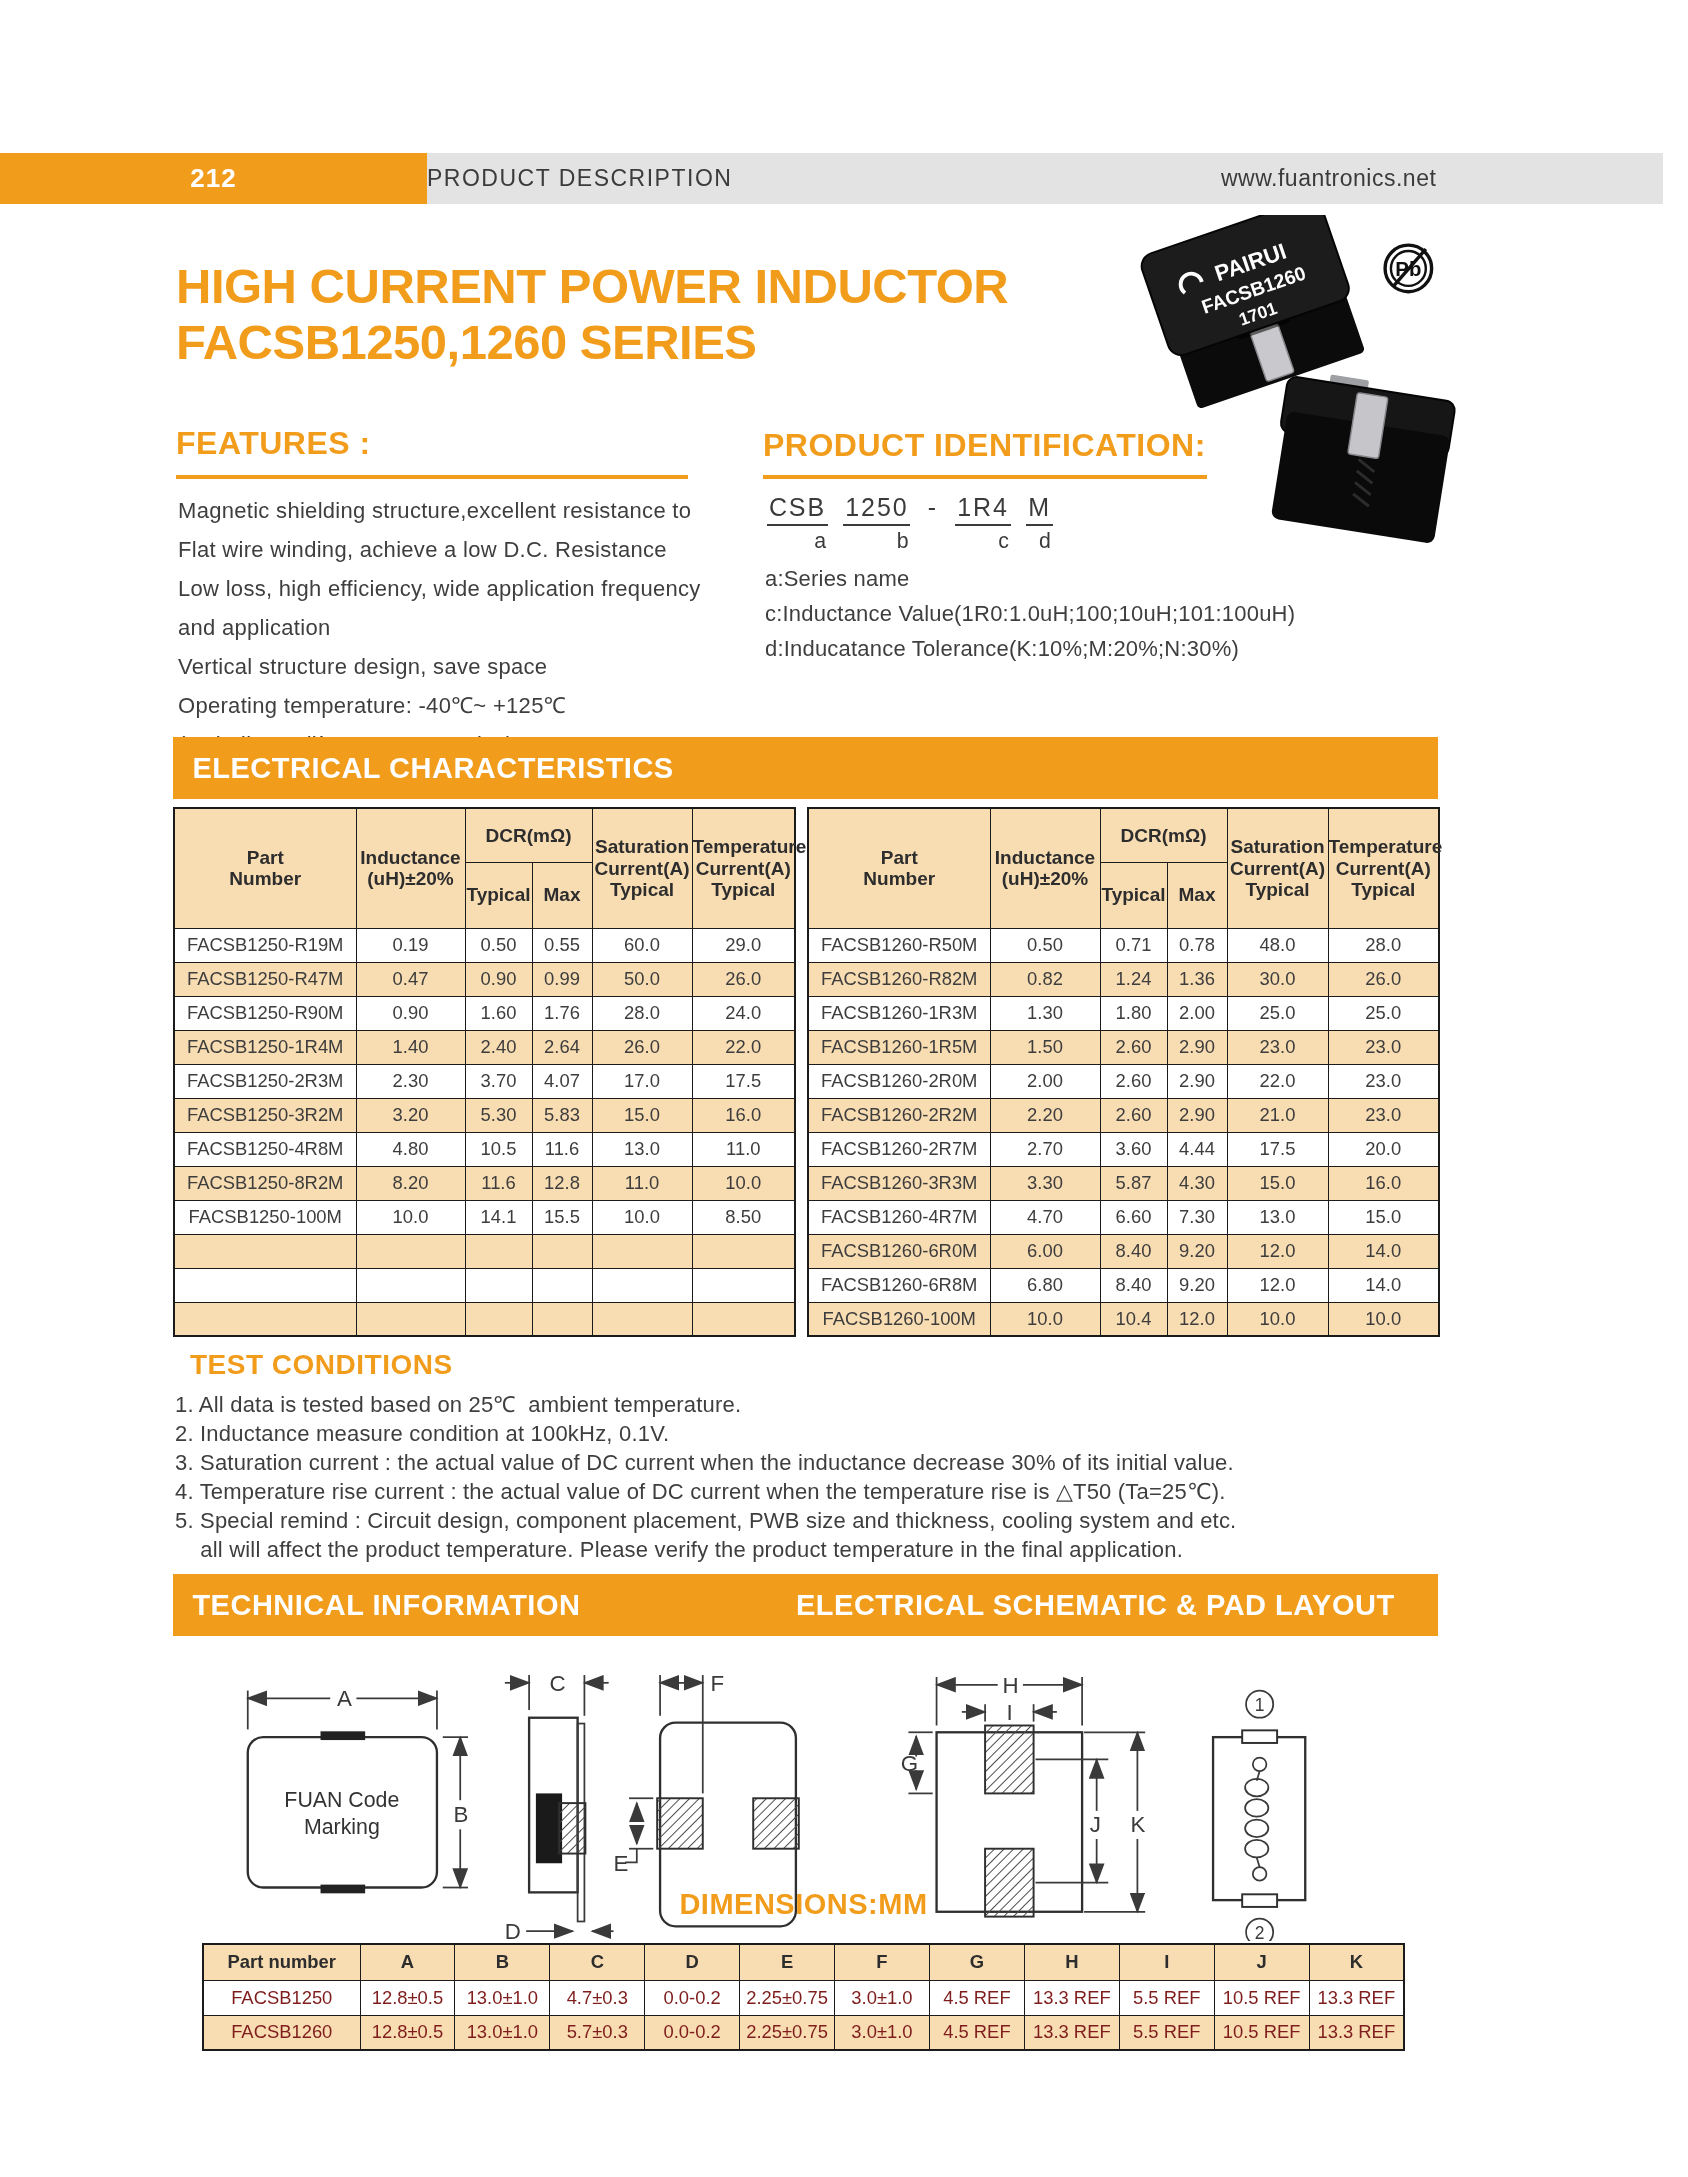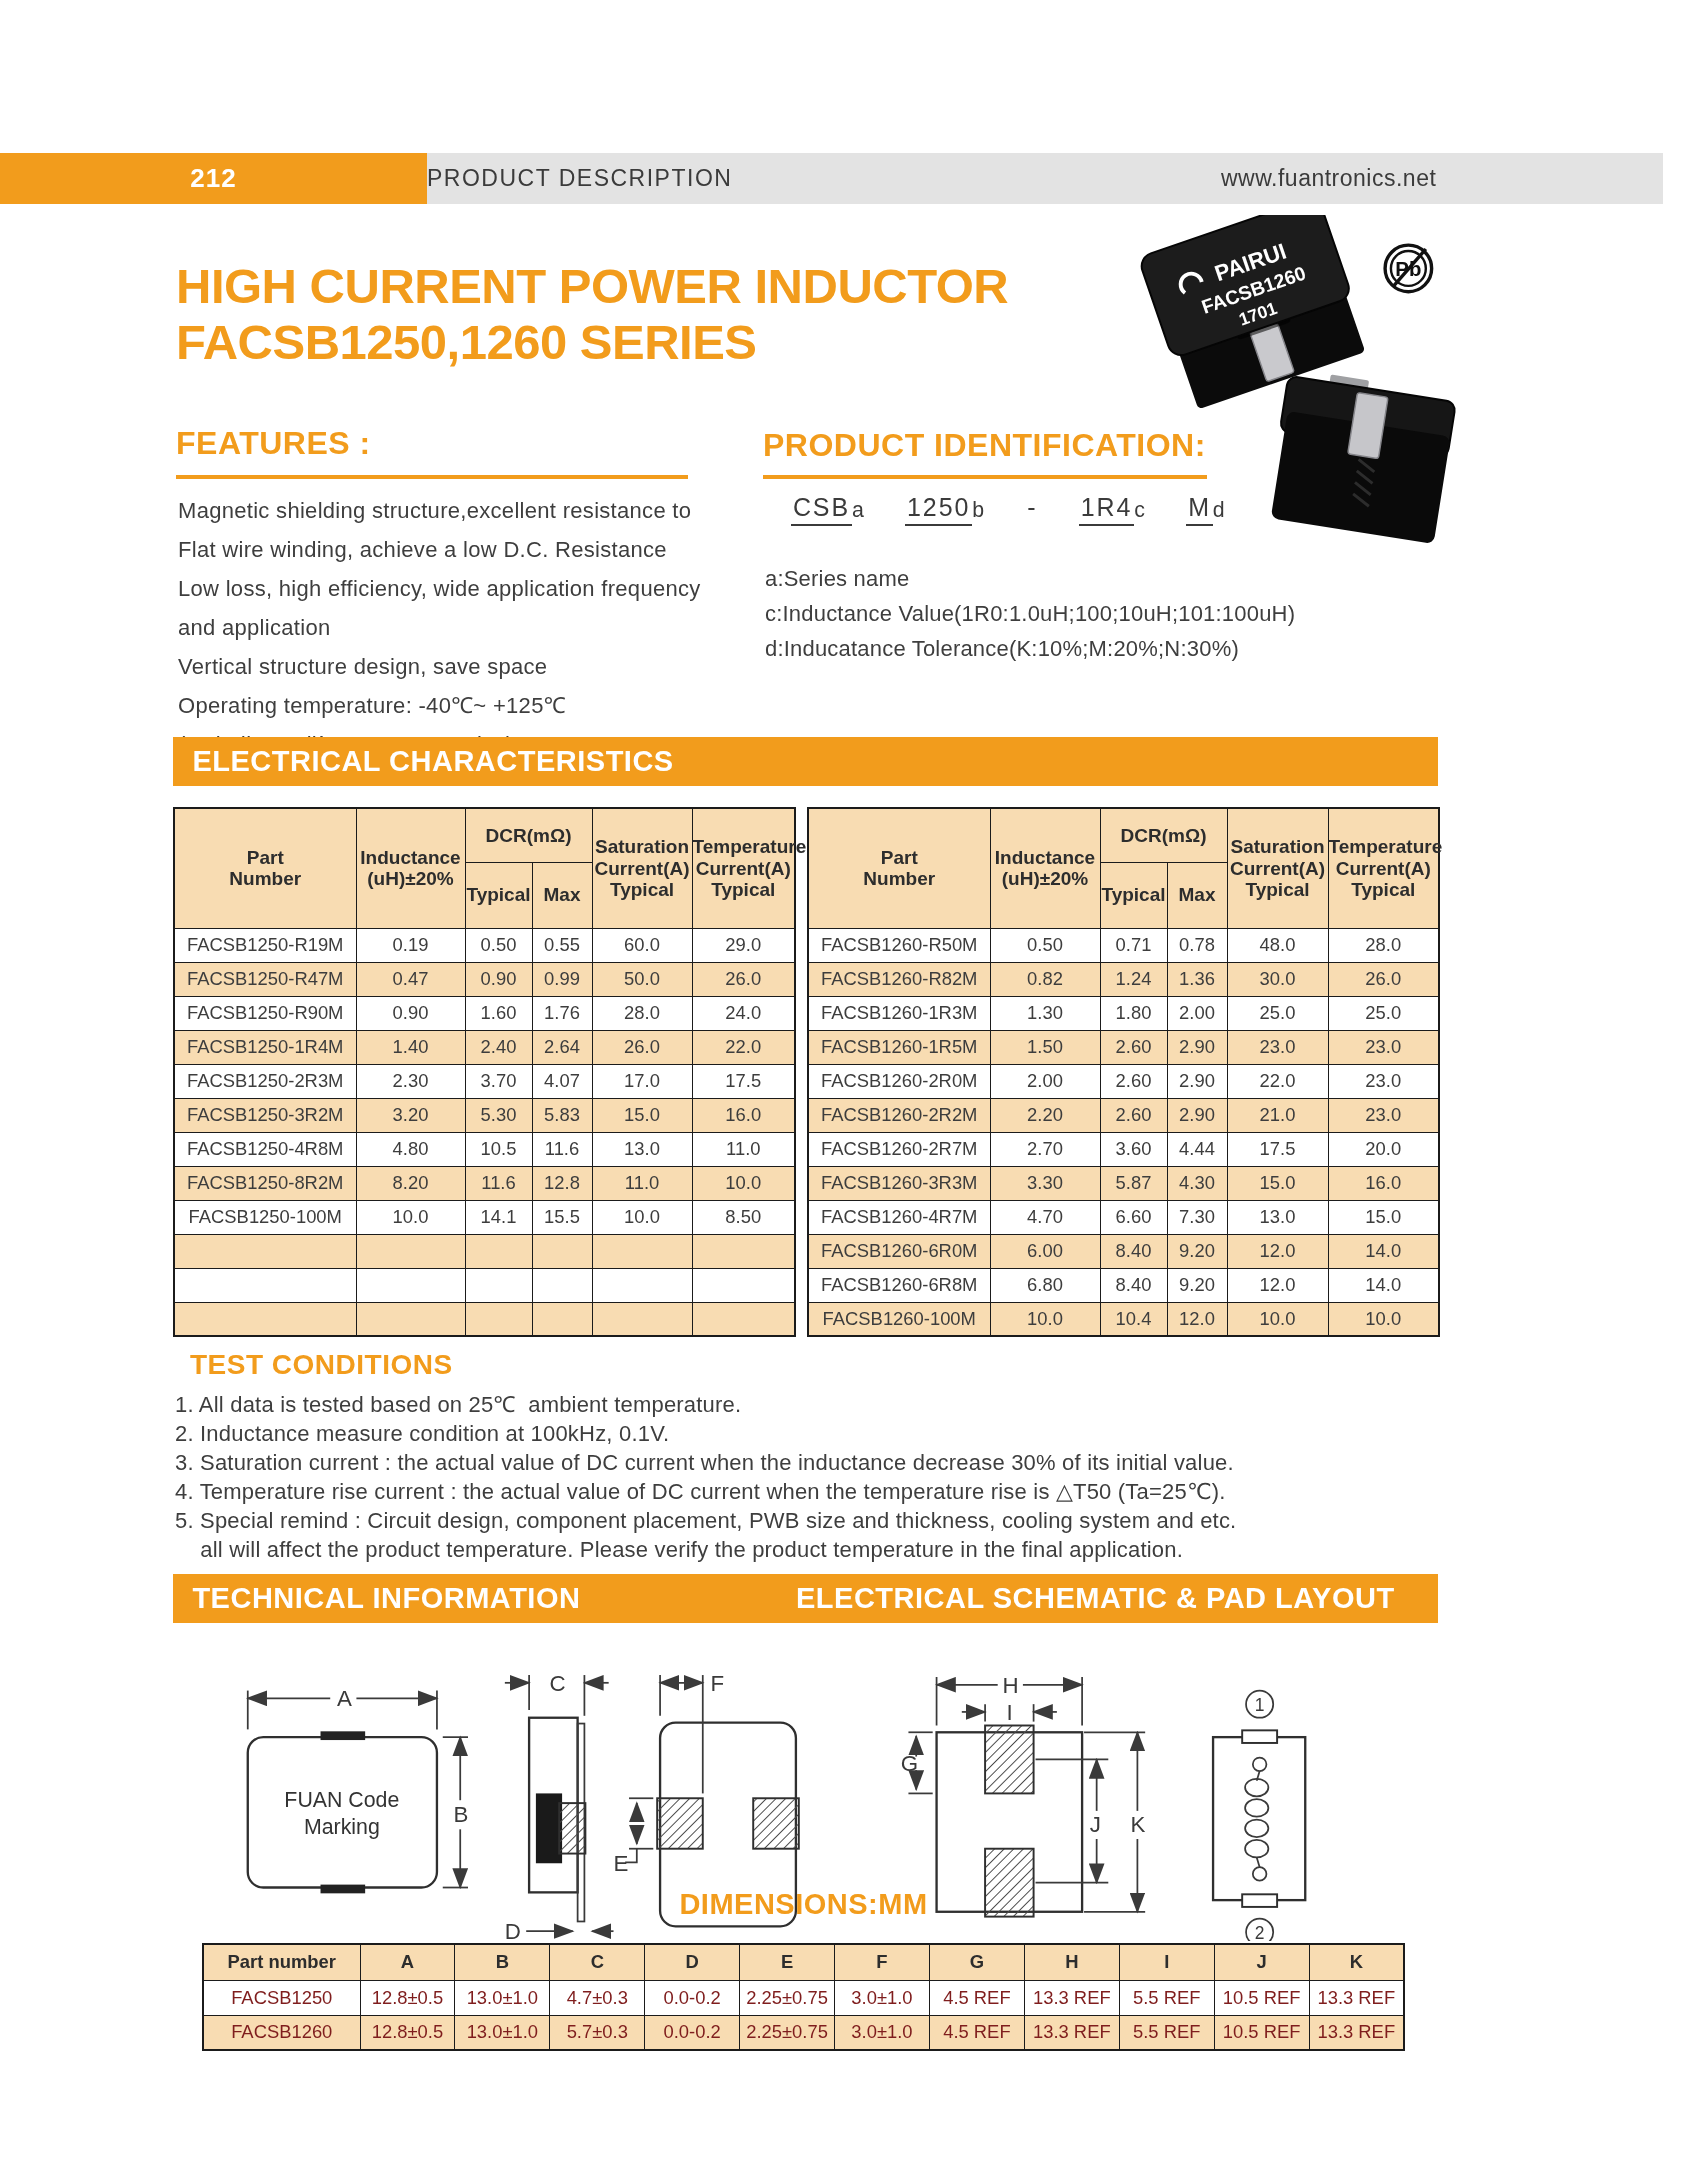--- a/index.html
+++ b/index.html
@@ -21,28 +21,28 @@
   .sec-head { color:#f29c1c; font-size:32px; font-weight:800; letter-spacing:0.5px; }
   .features-head { top:425px; left:176px; }
   .features-rule { top:475px; left:176px; width:512px; height:3.9px; background:#f29c1c; }
   .pid-head { top:427px; left:763px; }
   .pid-rule { top:475px; left:763px; width:444px; height:3.9px; background:#f29c1c; }
 
   .features-list { top:491px; left:178px; width:602px; font-size:22px; line-height:39px; color:#3e3e3e; letter-spacing:0.3px; }
 
   
   .pid-code { top:493px; left:767px; display:flex; gap:15.5px; font-size:25px; color:#3b3b3b; letter-spacing:1.9px; }
-  .idp { display:flex; align-items:center;margin-left:24px; }
+  .idp { display:flex; flex-direction:column; align-items:flex-end; }
   .idp-t { padding:0 1.9px 1.9px 1.9px; border-bottom:2.9px solid #3b3b3b; }
   .idp-t.noline { border-bottom:2.9px solid transparent; }
   .idp-l { font-size:21.3px; margin-top:2.9px; }
   .pid-legend { top:561px; left:765px; width:621px; font-size:22px; line-height:35px; color:#3e3e3e; letter-spacing:0.2px; }
 
   
-  .banner { left:173px; width:1265px; height:49px; background:#f29c1c; color:#ffffff; font-weight:800; font-size:29px; letter-spacing:0.5px; display:flex; align-items:center; }
+  .banner { left:173px; width:1265px; height:62px; background:#f29c1c; color:#ffffff; font-weight:800; font-size:29px; letter-spacing:0.5px; display:flex; align-items:center; }
   .banner1 { top:737px; padding-left:19.4px; }
   .banner2 { top:1574px; }
   .banner2 .b-left { margin-left:19.4px; }
   .banner2 .b-right { position:absolute; left:623px; }
 
   
   table { border-collapse:collapse; table-layout:fixed; }
   .etable { position:absolute; top:807px; border:2.9px solid #1b1b1b; background:#fff; }
   .etable th, .etable td { border:1.9px solid #1b1b1b; text-align:center; vertical-align:middle; }
   .etable th { background:#f8dcb2; color:#2d2d2d; font-size:19px; font-weight:700; line-height:1.12; white-space:pre-line; }

